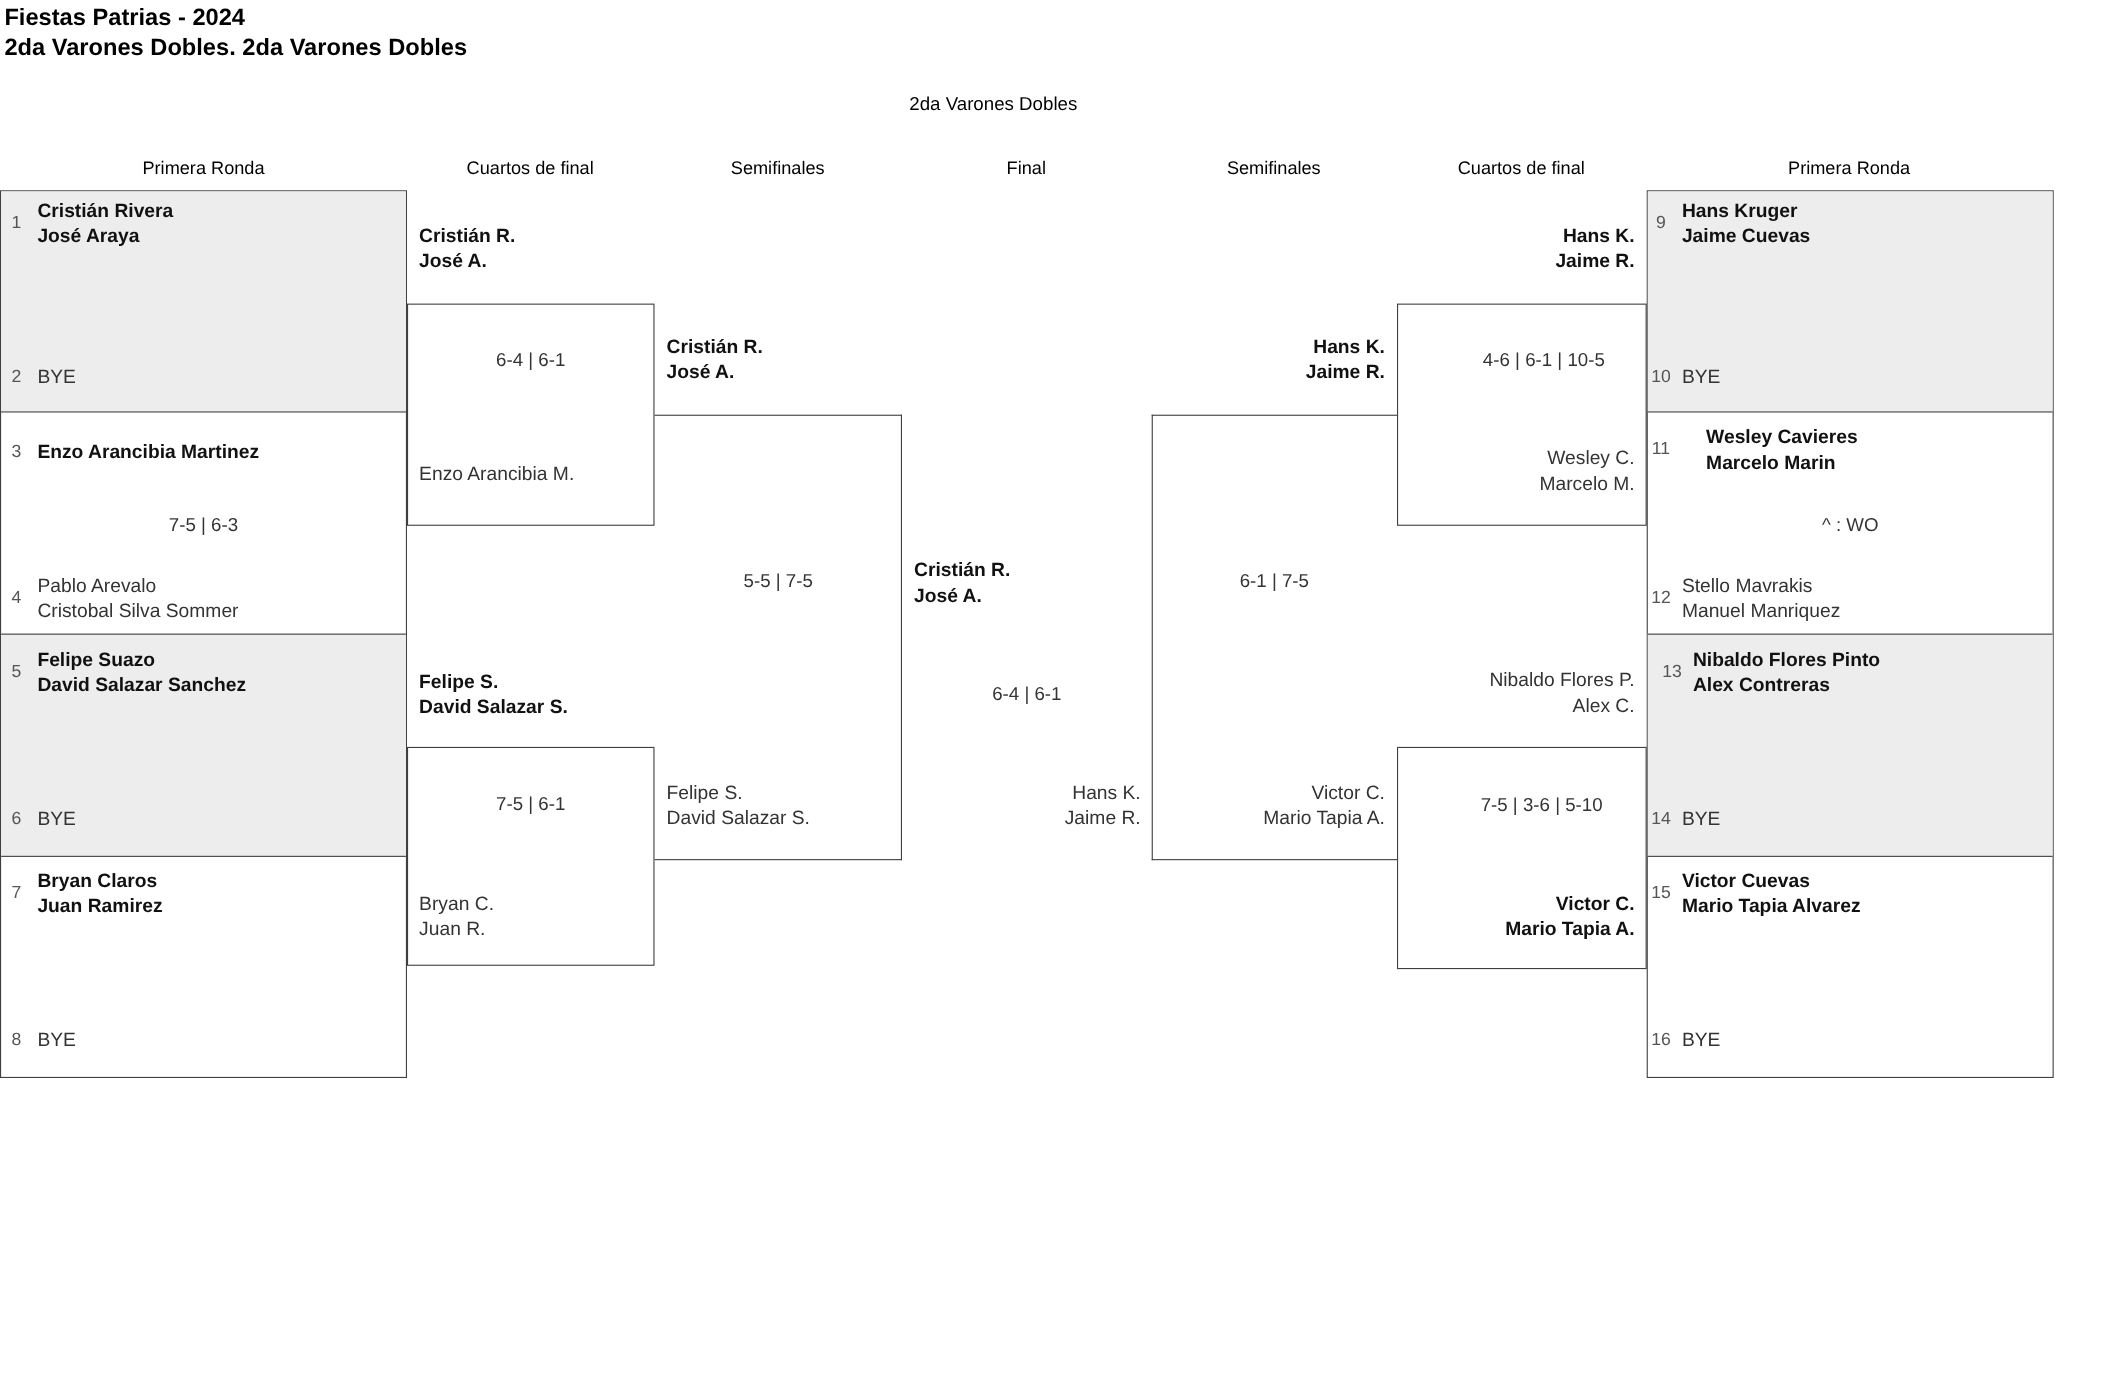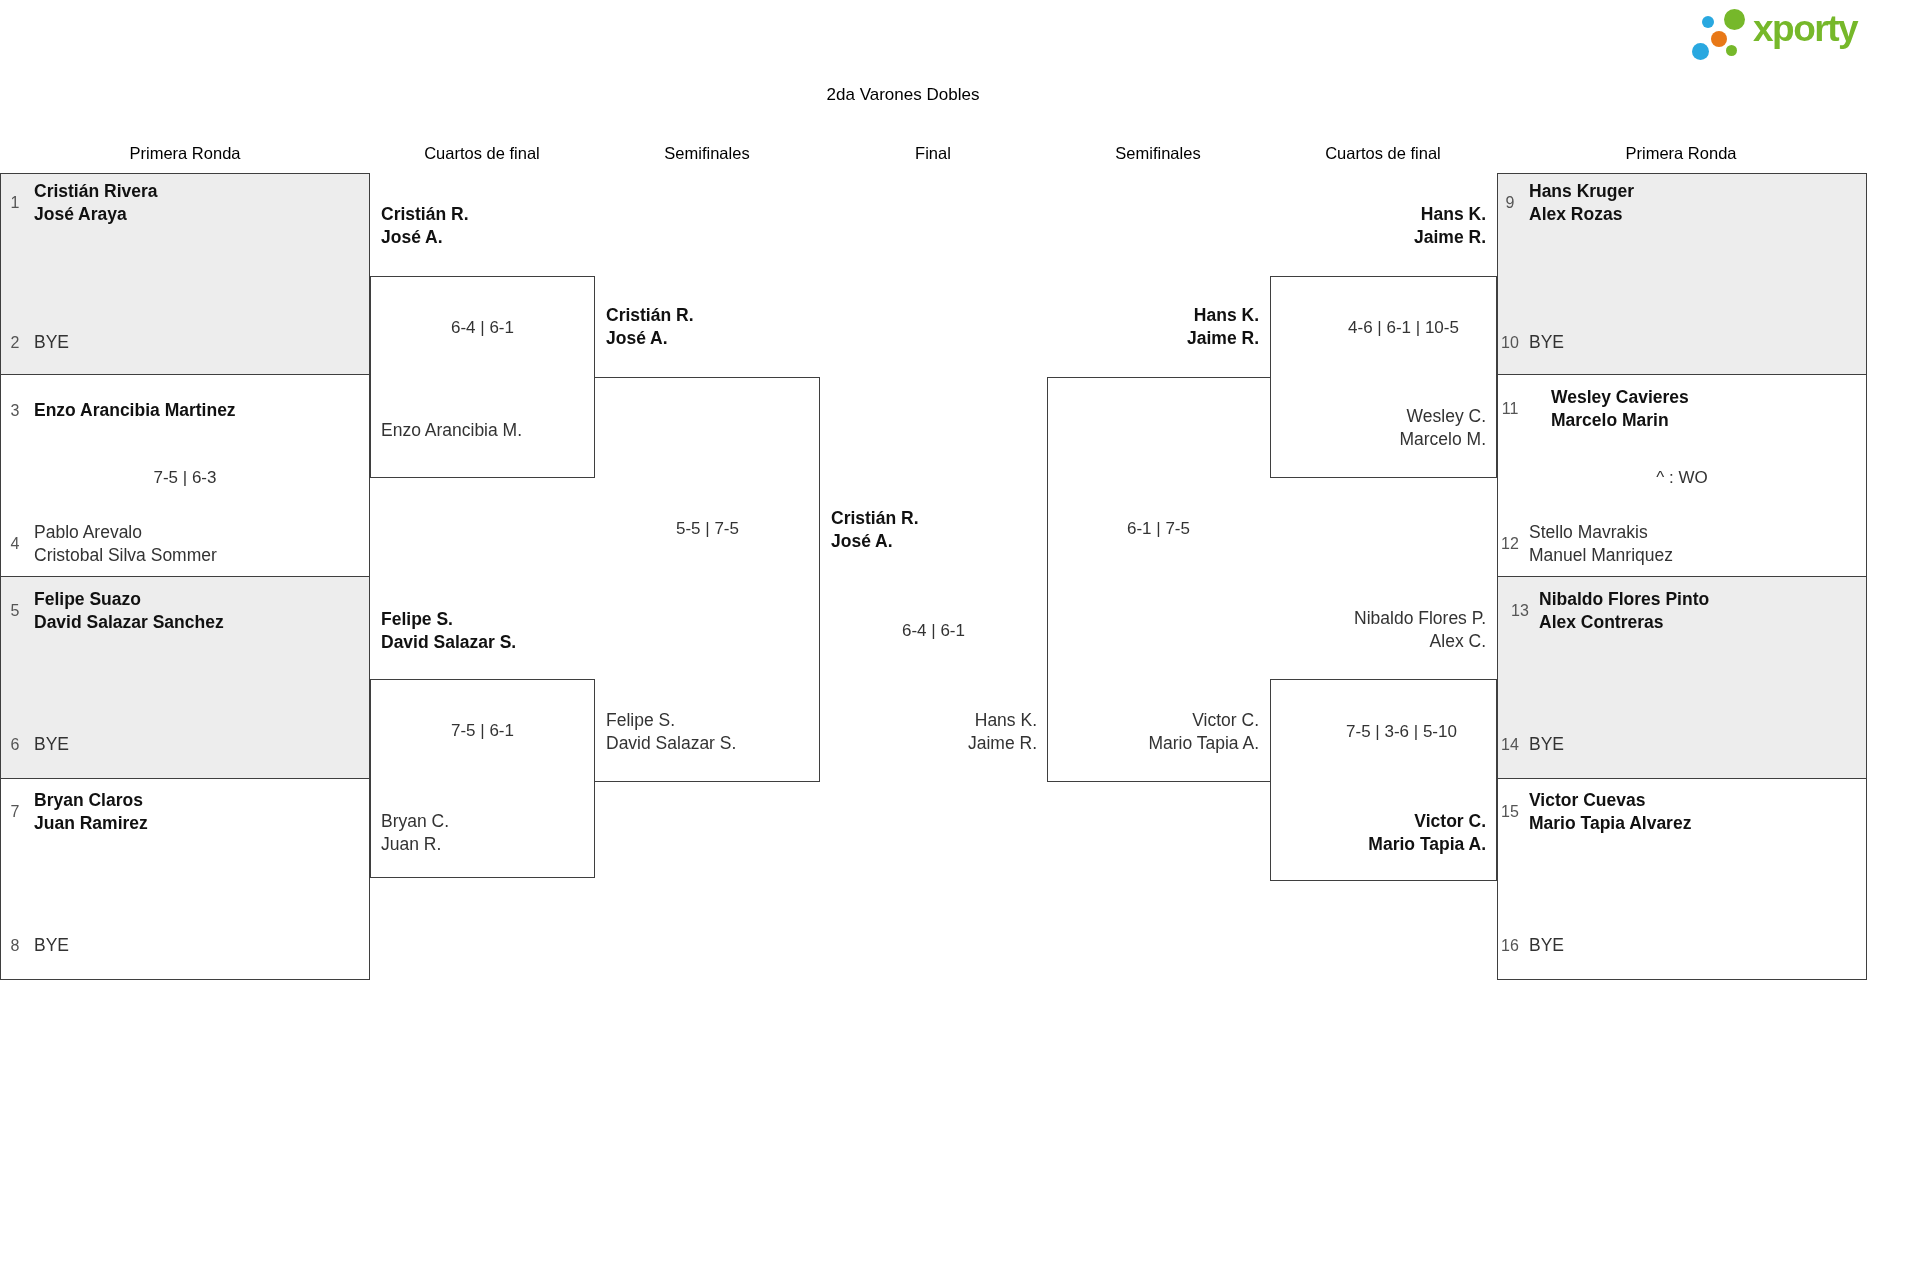--- a/index.html
+++ b/index.html
@@ -24,29 +24,25 @@
   .ra{text-align:right;}
   .score{position:absolute;font-size:17px;color:#333;text-align:center;}
   .logo-txt{position:absolute;font-size:37px;font-weight:700;letter-spacing:-1.5px;color:var(--green);}
   .dot{position:absolute;border-radius:50%;}
 </style>
 </head>
 <body>
 
 <div id="stage">
 
-
-  <div class="abs" style="left:1690px;top:0;width:220px;height:62px;">
-    <span class="dot" style="left:12px;top:16px;width:12px;height:12px;background:var(--blue);"></span>
-    <span class="dot" style="left:34px;top:9px;width:21px;height:21px;background:var(--green);"></span>
-    <span class="dot" style="left:21px;top:31px;width:16px;height:16px;background:var(--orange);"></span>
-    <span class="dot" style="left:2px;top:43px;width:17px;height:17px;background:var(--blue);"></span>
-    <span class="dot" style="left:36px;top:45px;width:11px;height:11px;background:var(--green);"></span>
-    <span class="logo-txt" style="left:63px;top:8px;">xporty</span>
-  </div>
+  <div class="abs pagehead" style="left:4px;top:3px;">
+    <div>Fiestas Patrias - 2024</div>
+    <div>2da Varones Dobles. 2da Varones Dobles</div>
+  </div>
+
 
   <div class="abs btitle" style="left:753px;top:85px;width:300px;">2da Varones Dobles</div>
 
   <div class="abs rhead" style="left:85px;top:144px;">Primera Ronda</div>
   <div class="abs rhead" style="left:382px;top:144px;">Cuartos de final</div>
   <div class="abs rhead" style="left:607px;top:144px;">Semifinales</div>
   <div class="abs rhead" style="left:833px;top:144px;">Final</div>
   <div class="abs rhead" style="left:1058px;top:144px;">Semifinales</div>
   <div class="abs rhead" style="left:1283px;top:144px;">Cuartos de final</div>
   <div class="abs rhead" style="left:1581px;top:144px;">Primera Ronda</div>
@@ -124,21 +120,21 @@
     <span class="seed">8</span>
     <span class="nm r">
         <div>BYE</div>
       </span>
   </div>
 
   <div class="entry" style="left:1499px;top:180px;">
     <span class="seed">9</span>
     <span class="nm b">
         <div>Hans Kruger</div>
-        <div>Alex Rozas</div>
+        <div>Jaime Cuevas</div>
       </span>
   </div>
   <div class="entry" style="left:1499px;top:331px;">
     <span class="seed">10</span>
     <span class="nm r">
         <div>BYE</div>
       </span>
   </div>
   <div class="entry" style="left:1499px;top:386px;gap:30px;">
     <span class="seed">11</span>

